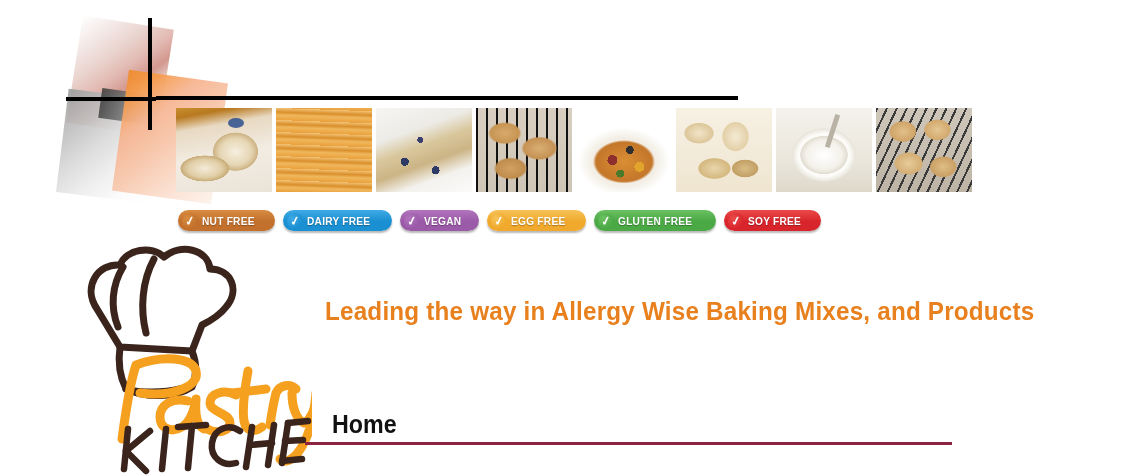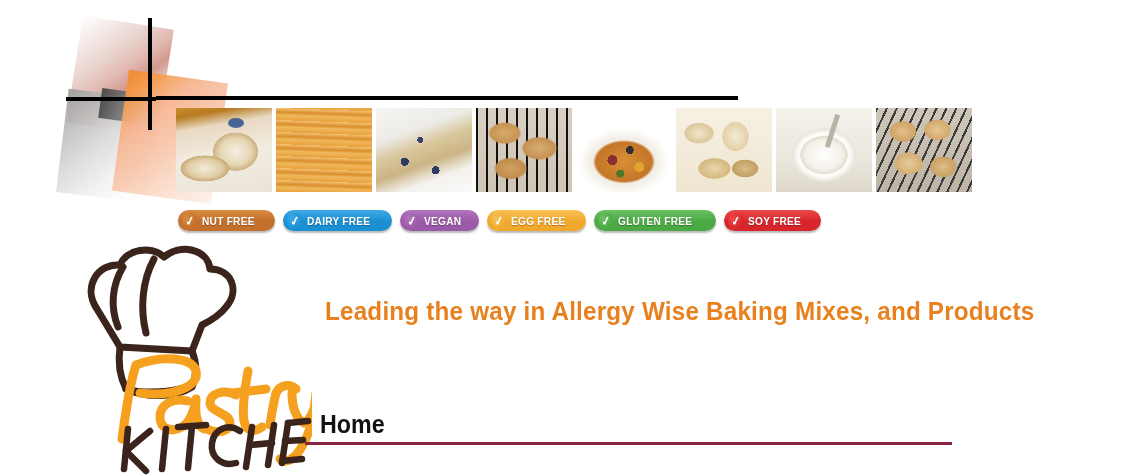--- a/index.html
+++ b/index.html
@@ -135,21 +135,21 @@
   
   #tagline{
     position:absolute;left:325px;top:297px;width:640px;
     color:#e8801e;font-size:25px;font-weight:bold;
     font-family:"Liberation Sans Narrow","Liberation Sans",sans-serif;
     letter-spacing:.2px;white-space:nowrap;
     transform:scaleX(.97);transform-origin:left center;
   }
 
   
-  #nav{position:absolute;left:320px;top:410px;}
+  #nav{position:absolute;left:332px;top:410px;}
   #nav .nav-item{
     font-size:25px;font-weight:bold;color:#111;
     font-family:"Liberation Sans Narrow","Liberation Sans",sans-serif;
     letter-spacing:0;cursor:pointer;transform:scaleX(.93);
     transform-origin:left center;display:inline-block;
   }
   #navrule{position:absolute;left:305px;top:442px;width:647px;height:3px;background:#8c2340;}
 </style>
 </head>
 <body>

